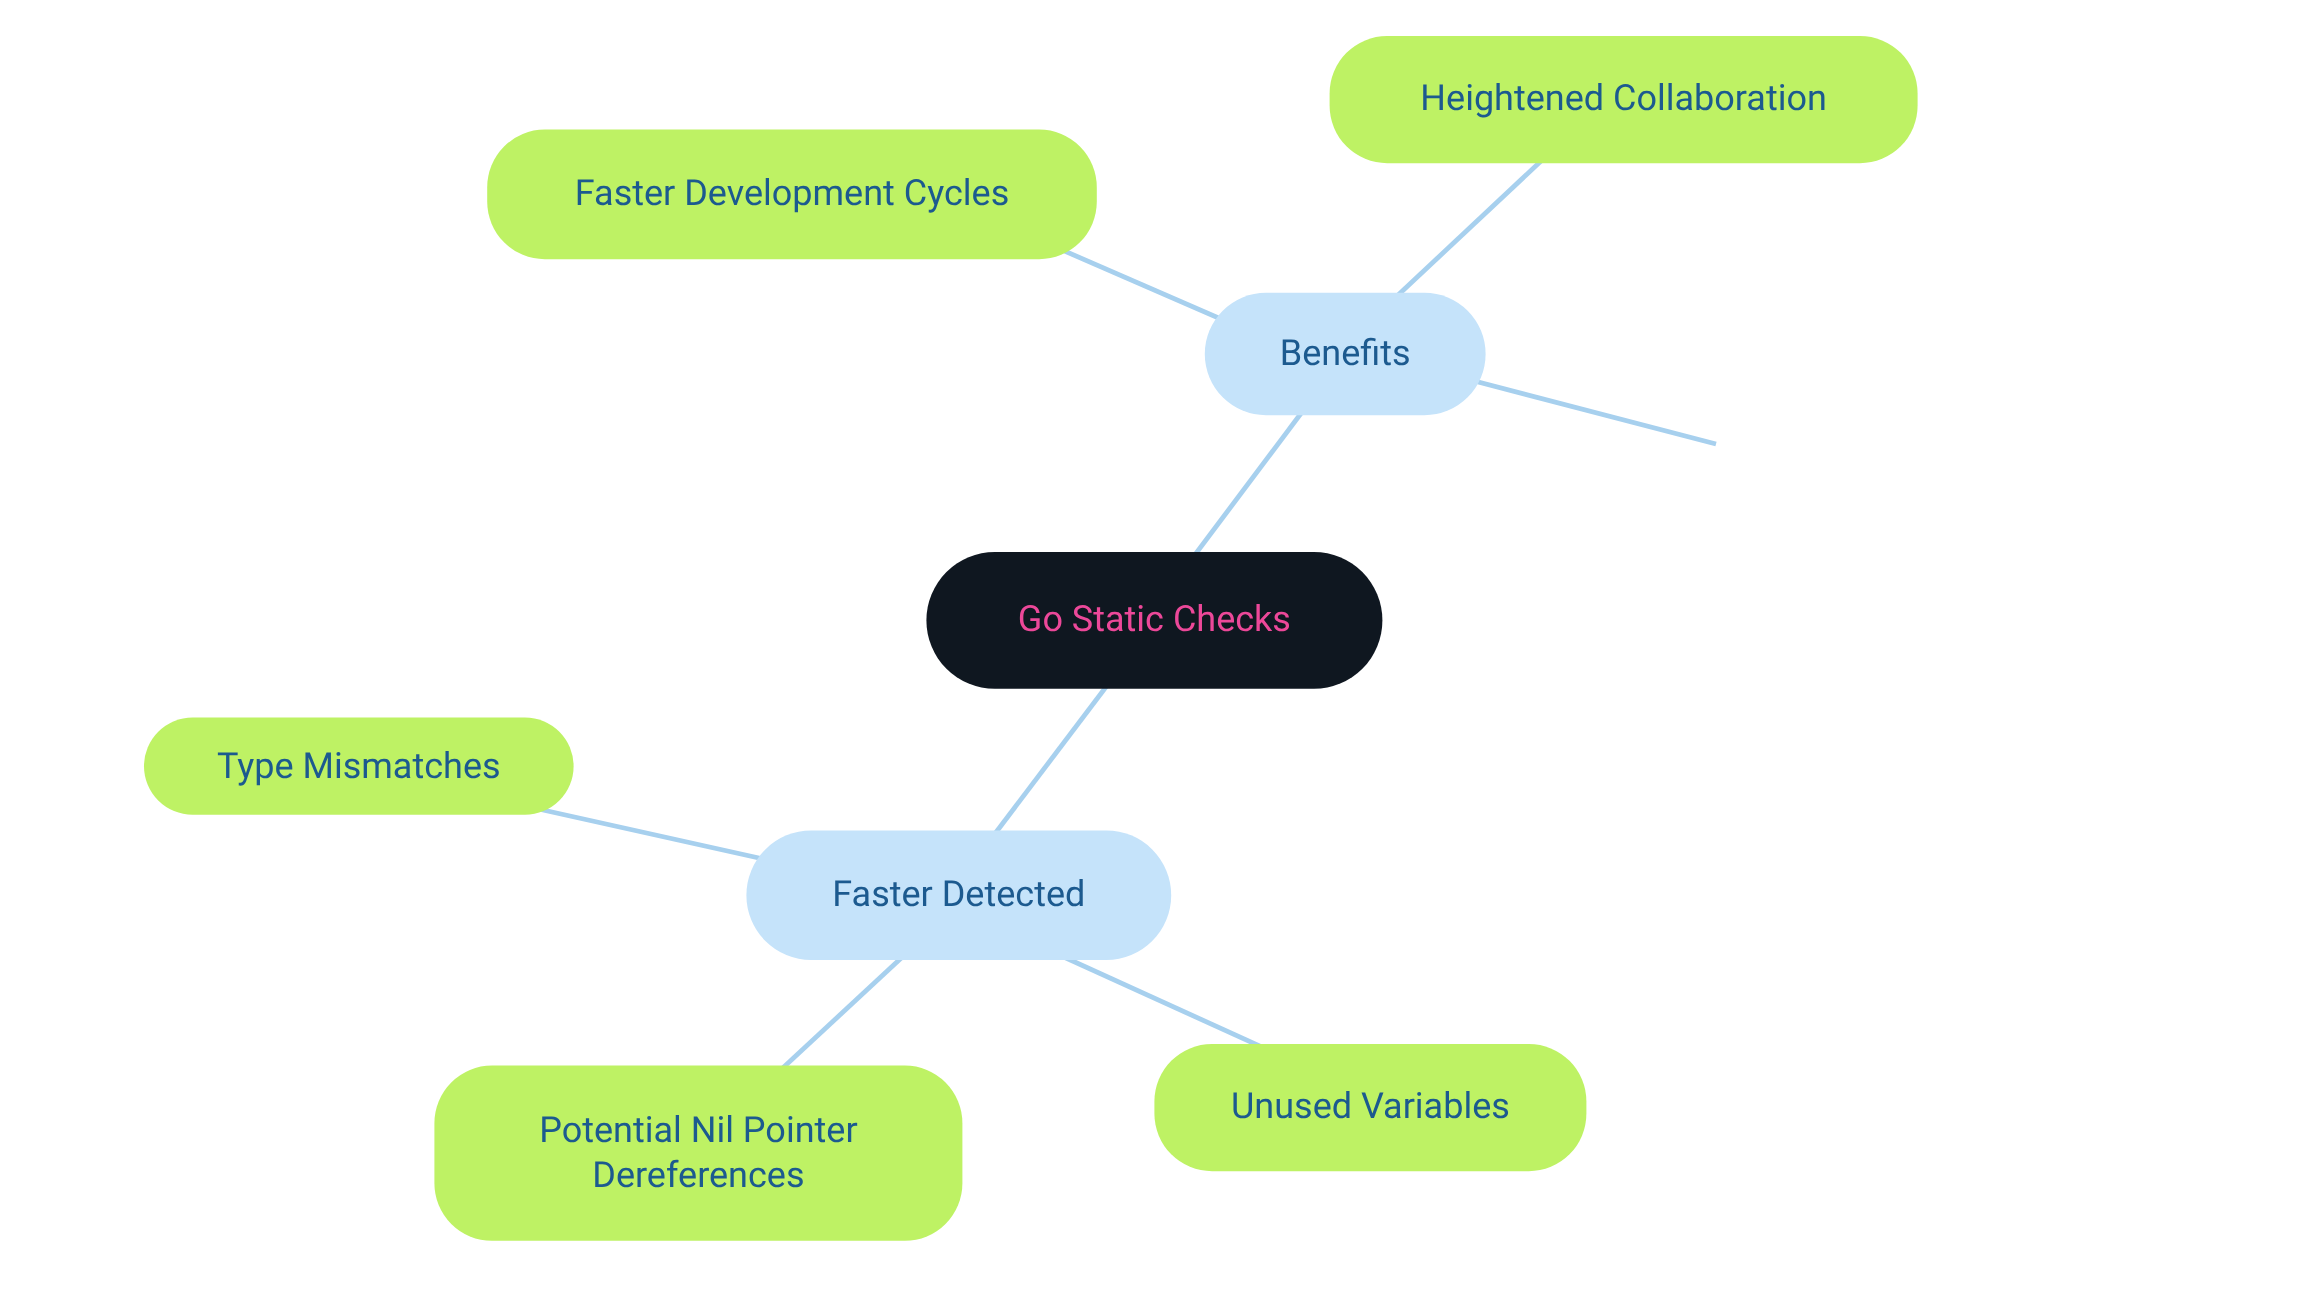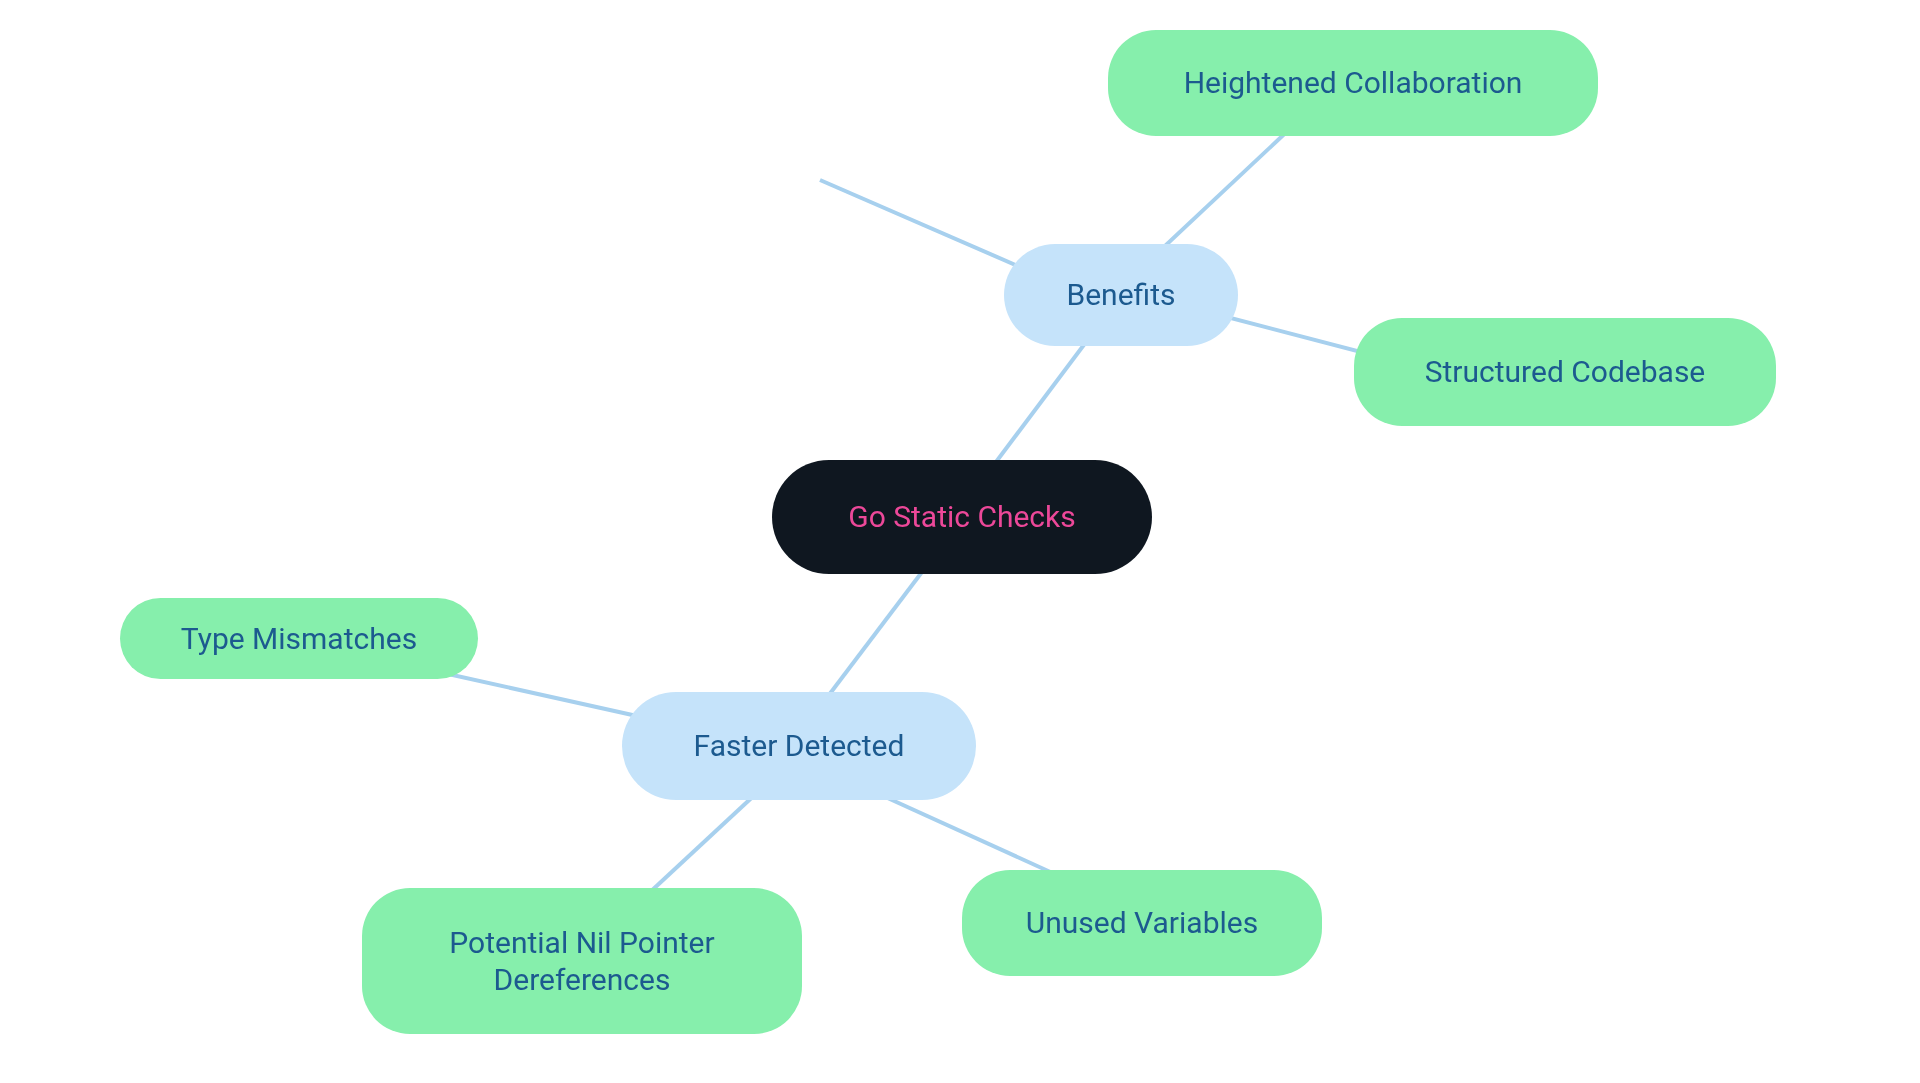--- a/index.html
+++ b/index.html
@@ -42,21 +42,21 @@
     font-size: 30px;
   }
   .node-branch {
     background: #c5e3fa;
     color: #1c5a8f;
     border-radius: 56px;
     font-size: 30px;
     justify-content: center;
   }
   .node-leaf {
-    background: #86efac;
+    background: #bef264;
     color: #1c5a8f;
     border-radius: 48px;
     font-size: 30px;
   }
 </style>
 </head>
 <body>
 
 <div class="canvas">
 
@@ -84,28 +84,28 @@
   </div>
 
   <div class="node node-branch" style="left:1004px; top:244px; width:234px; height:102px;">
     <span>Benefits</span>
   </div>
 
   <div class="node node-branch" style="left:622px; top:692px; width:354px; height:108px;">
     <span>Faster Detected</span>
   </div>
 
+  <div class="node node-leaf" style="left:406px; top:108px; width:508px; height:108px;">
+    <span>Faster Development Cycles</span>
+  </div>
 
   <div class="node node-leaf" style="left:1108px; top:30px; width:490px; height:106px;">
     <span>Heightened Collaboration</span>
   </div>
 
-  <div class="node node-leaf" style="left:1354px; top:318px; width:422px; height:108px;">
-    <span>Structured Codebase</span>
-  </div>
 
   <div class="node node-leaf" style="left:120px; top:598px; width:358px; height:81px;justify-content:center;">
     <span>Type Mismatches</span>
   </div>
 
   <div class="node node-leaf" style="left:362px; top:888px; width:440px; height:146px; padding:0 46px;">
     <span>Potential Nil Pointer Dereferences</span>
   </div>
 
   <div class="node node-leaf" style="left:962px; top:854px; width:360px; height:106px;margin-top:16px;">

